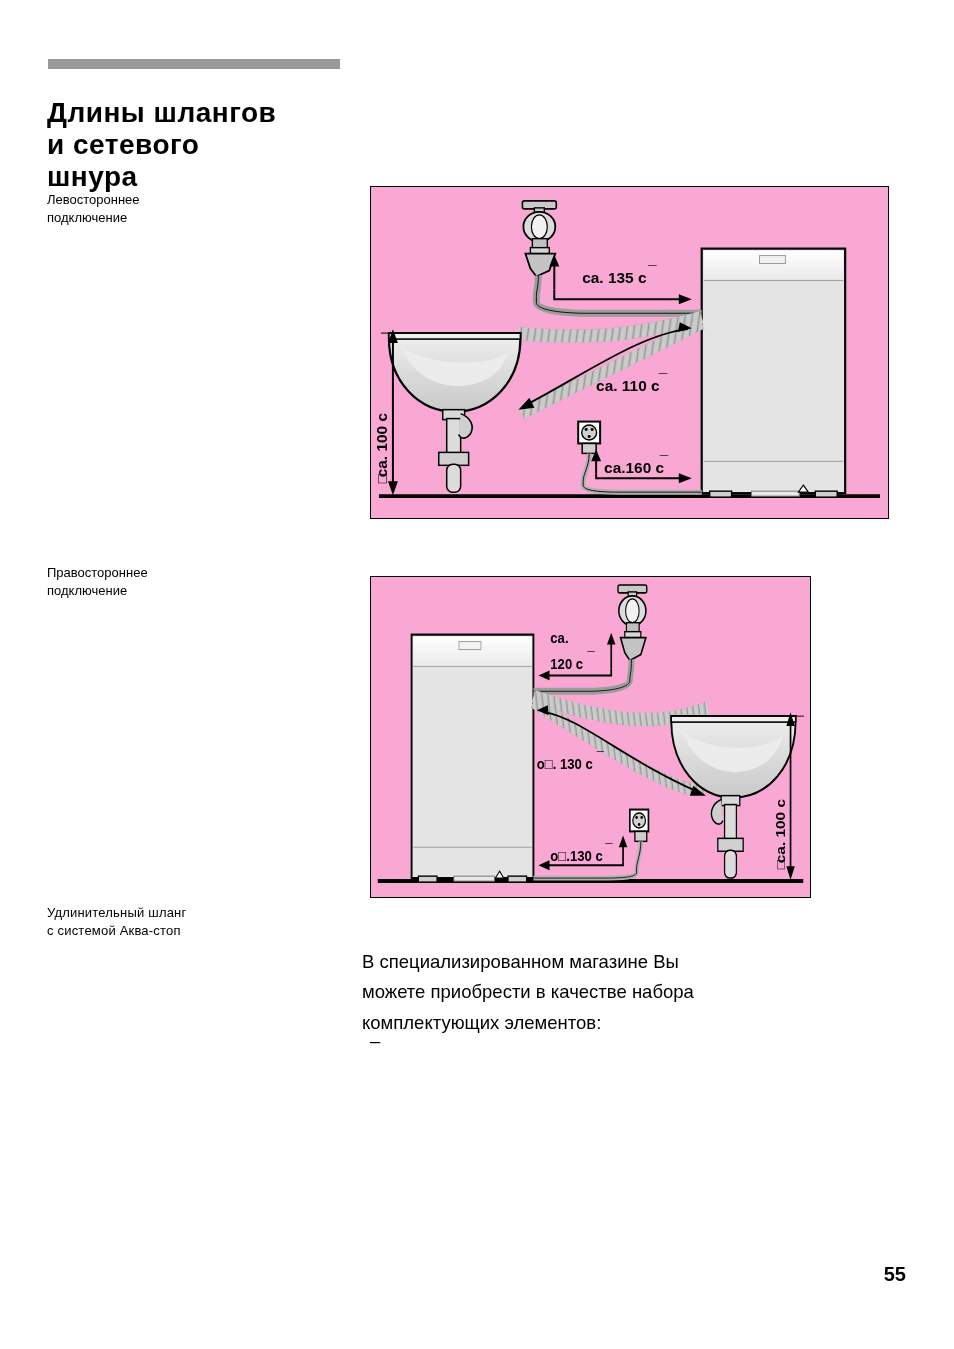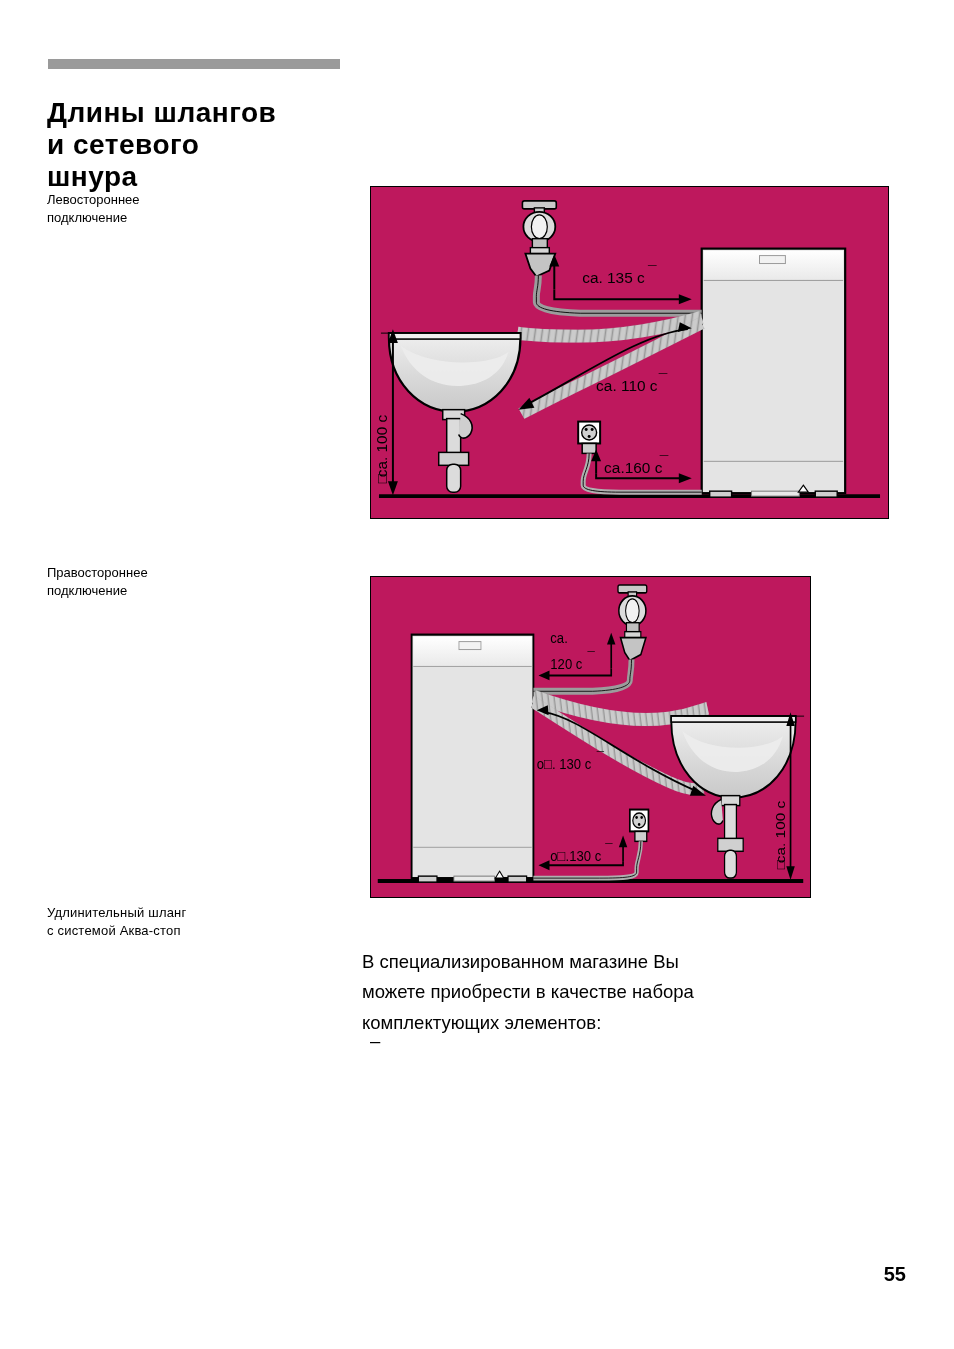--- a/index.html
+++ b/index.html
@@ -48,22 +48,23 @@
     white-space: pre-line;
   }
   .sub-head-1 { top: 191px; }
   .sub-head-2 { top: 564px; }
   .sub-head-3 { top: 904px; letter-spacing: 0.2px; }
 
   
   .figure {
     position: absolute;
     border: 1.5px solid #000;
-    background: #be185d;
+    background: #f9a8d4;
     box-sizing: border-box;
+    font-weight: bold;
   }
   #figure-left  { left: 370px; top: 186px; width: 519px; height: 333px; }
   #figure-right { left: 370px; top: 576px; width: 441px; height: 322px; }
   .figure svg { display: block; width: 100%; height: 100%; }
 
   
   .body-par {
     position: absolute;
     left: 362px;
     width: 430px;

